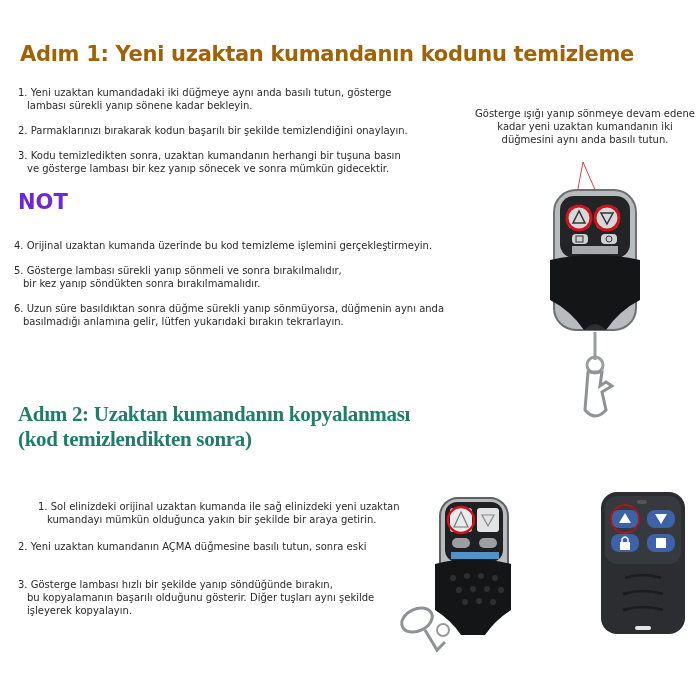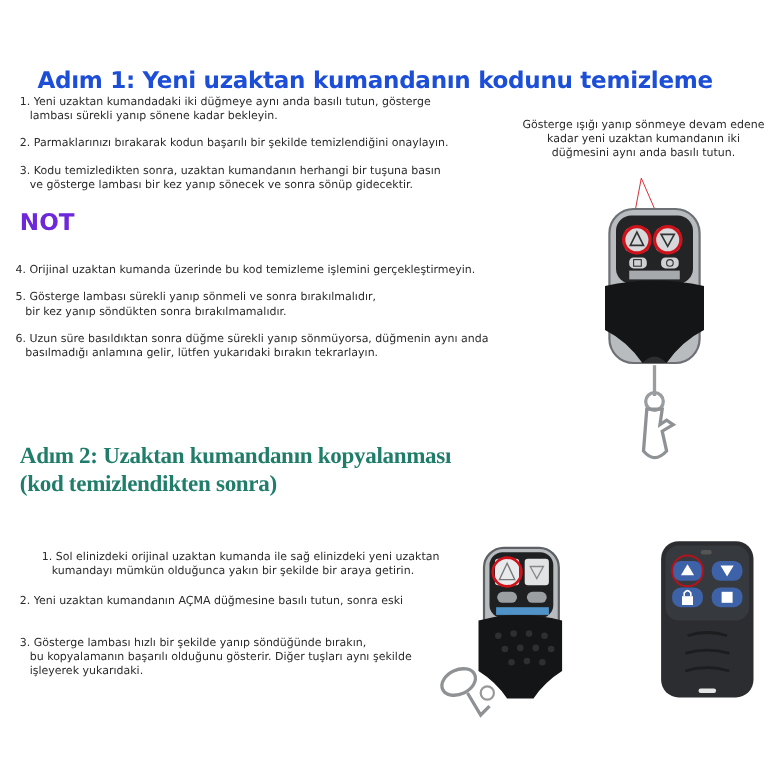--- a/index.html
+++ b/index.html
@@ -1,17 +1,17 @@
 <!DOCTYPE html>
 <html><head>
 <meta charset="utf-8">
 <style>
   html, body { margin:0; padding:0; background:#ffffff; }
   body { width:700px; height:700px; position:relative; overflow:hidden; font-family:"DejaVu Sans", sans-serif; color:#2a2a2a; }
-  .h1 { position:absolute; left:34px; top:42px; font-size:21px; font-weight:bold; color:#1d4ed8; letter-spacing:-0.3px; white-space:nowrap;margin-top:19px; }
+  .h1 { position:absolute; left:20px; top:42px; font-size:21px; font-weight:bold; color:#a16207; letter-spacing:-0.3px; white-space:nowrap; }
   .h2 { position:absolute; left:18px; top:402px; font-size:21px; font-weight:bold; color:#1f7d6a; line-height:25px; letter-spacing:-0.3px;font-family:Liberation Serif, serif; }
   .step { position:absolute; font-size:10px; line-height:13px; color:#2a2a2a; white-space:nowrap; }
   .step .l2 { display:block; padding-left:9px; }
   .note-title { position:absolute; left:18px; top:190px; font-size:21px; font-weight:bold; color:#6d28d9; }
   .caption { position:absolute; left:470px; top:107px; width:230px; text-align:center; font-size:10px; line-height:13px; color:#2a2a2a; }
   .img { position:absolute; }
 </style>
 </head>
 <body>
 
@@ -19,21 +19,21 @@
 
 <div class="step" style="left:18px;top:86px;">
   <span>1.</span><span> Yeni uzaktan kumandadaki iki düğmeye aynı anda basılı tutun, gösterge</span>
   <span class="l2">lambası sürekli yanıp sönene kadar bekleyin.</span>
 </div>
 <div class="step" style="left:18px;top:124px;">
   <span>2.</span> <span>Parmaklarınızı bırakarak kodun başarılı bir şekilde temizlendiğini onaylayın.</span>
 </div>
 <div class="step" style="left:18px;top:149px;">
   <span>3.</span> <span>Kodu temizledikten sonra, uzaktan kumandanın herhangi bir tuşuna basın</span>
-  <span class="l2">ve gösterge lambası bir kez yanıp sönecek ve sonra sönüp gidecektir.</span>
+  <span class="l2">ve gösterge lambası bir kez yanıp sönecek ve sonra mümkün gidecektir.</span>
 </div>
 
 <div class="caption">Gösterge ışığı yanıp sönmeye devam edene kadar yeni uzaktan kumandanın iki düğmesini aynı anda basılı tutun.</div>
 
 <div class="note-title">NOT</div>
 
 <div class="step" style="left:14px;top:239px;">
   <span>4.</span> <span>Orijinal uzaktan kumanda üzerinde bu kod temizleme işlemini gerçekleştirmeyin.</span>
 </div>
 <div class="step" style="left:14px;top:264px;">
@@ -76,21 +76,21 @@
 <div class="step" style="left:18px;top:500px;margin-left:20px;">
   <span>1.</span><span> Sol elinizdeki orijinal uzaktan kumanda ile sağ elinizdeki yeni uzaktan</span>
   <span class="l2">kumandayı mümkün olduğunca yakın bir şekilde bir araya getirin.</span>
 </div>
 <div class="step" style="left:18px;top:540px;">
   <span>2.</span> <span>Yeni uzaktan kumandanın AÇMA düğmesine basılı tutun, sonra eski</span>
 </div>
 <div class="step" style="left:18px;top:578px;">
   <span>3.</span> <span>Gösterge lambası hızlı bir şekilde yanıp söndüğünde bırakın,</span>
   <span class="l2">bu kopyalamanın başarılı olduğunu gösterir. Diğer tuşları aynı şekilde</span>
-  <span class="l2">işleyerek yukarıdaki.</span>
+  <span class="l2">işleyerek kopyalayın.</span>
 </div>
 
 <svg class="img" style="left:395px;top:490px;" width="120" height="200" viewBox="0 0 120 200">
   <rect x="45" y="8" width="68" height="120" rx="18" fill="#b9bcbf" stroke="#5d6064" stroke-width="2"></rect>
   <rect x="50" y="12" width="58" height="60" rx="12" fill="#1e2022"></rect>
   <rect x="55" y="18" width="22" height="24" rx="3" fill="#e9eaeb"></rect>
   <rect x="82" y="18" width="22" height="24" rx="3" fill="#e2e3e4"></rect>
   <circle cx="66" cy="30" r="13" fill="none" stroke="#d0121b" stroke-width="2.5"></circle>
   <polygon points="66,22 59,37 73,37" fill="none" stroke="#777" stroke-width="1.2"></polygon>
   <polygon points="87,25 99,25 93,36" fill="none" stroke="#888" stroke-width="1.2"></polygon>

